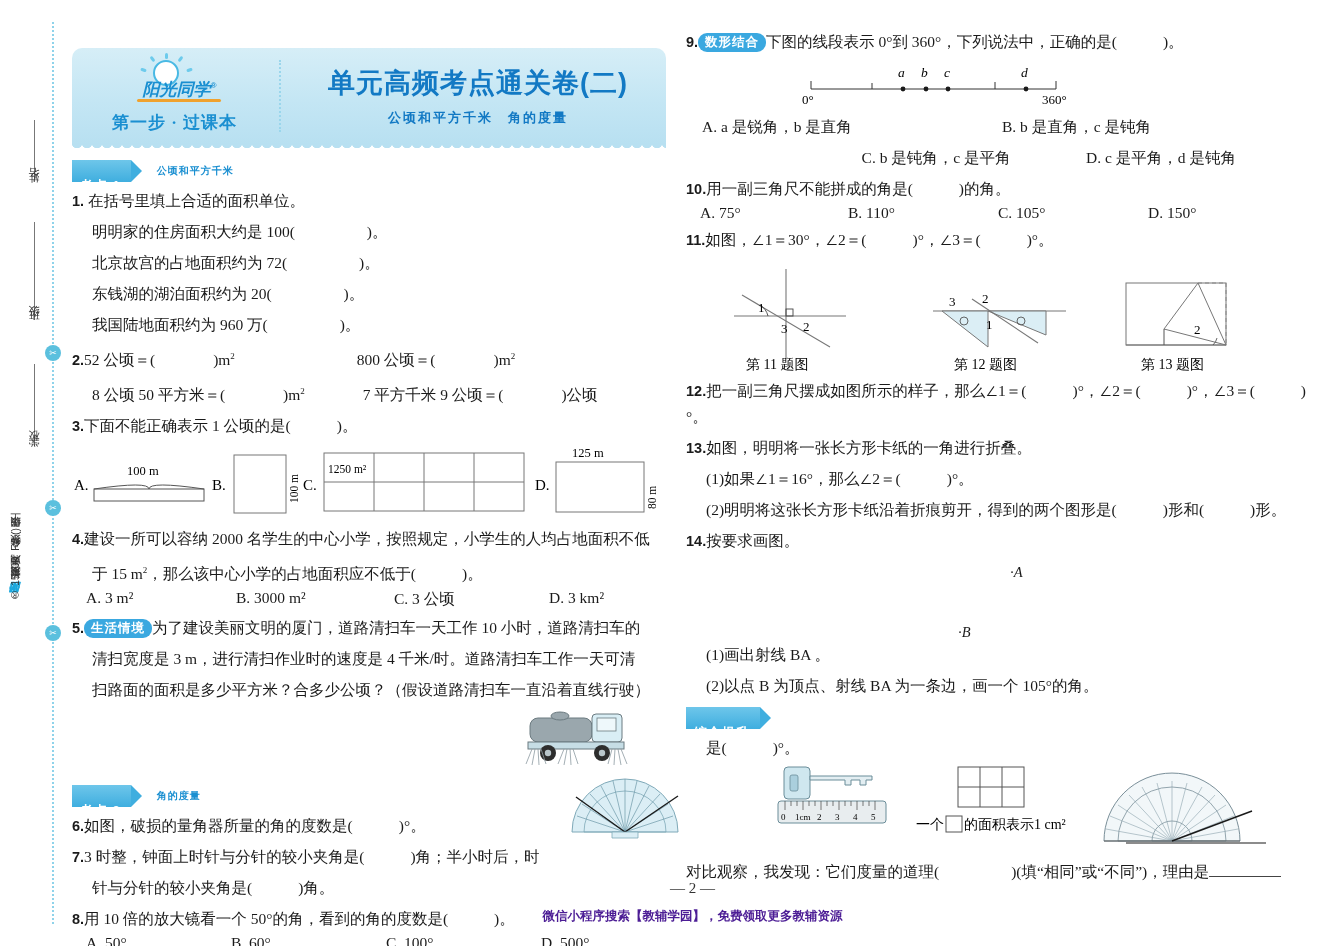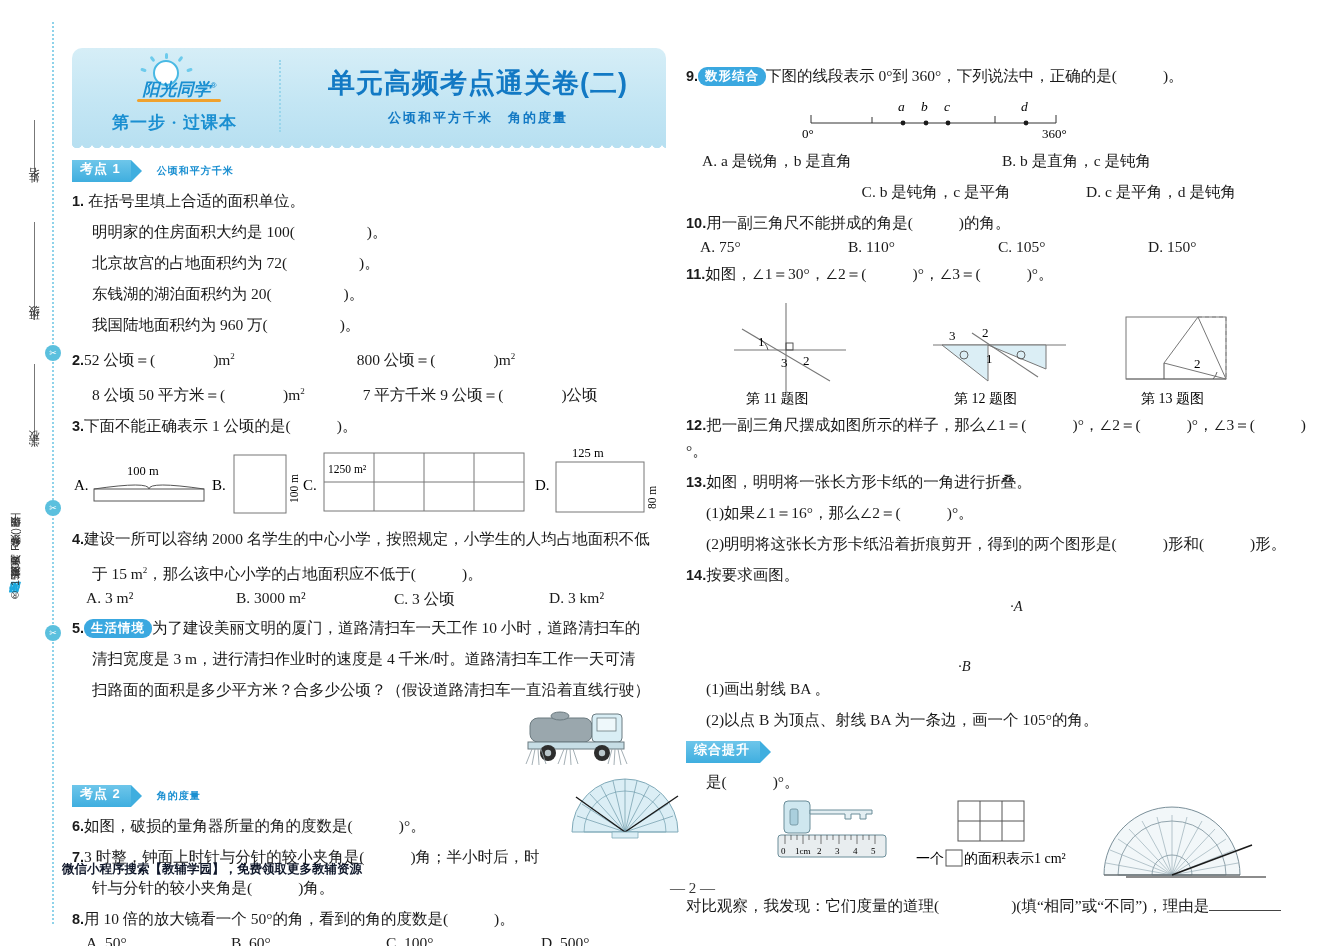--- a/index.html
+++ b/index.html
@@ -105,21 +105,21 @@
     font-family:"Liberation Sans", sans-serif; font-weight:bold;
     font-size:13px; color:#1279c4; letter-spacing:2px;
   }
 
   
   .kaodian-row { display:flex; align-items:center; margin:16px 0 6px 6px; }
   .kaodian-badge{
     position:relative;
     background:linear-gradient(180deg,#6ec6ea,#3faedf);
     color:#ffffff; font-family:"Liberation Sans", sans-serif; font-weight:bold;
-    font-size:13px; padding:1px 10px 3px 8px; height:22px; line-height:16px;
+    font-size:13px; padding:18px 10px 3px 8px; height:22px; line-height:16px;
     letter-spacing:1px;
   }
   .kaodian-badge:after{
     content:""; position:absolute; right:-11px; top:0;
     border-top:11px solid transparent; border-bottom:11px solid transparent;
     border-left:11px solid #3faedf;
   }
   .kaodian-title{
     margin-left:26px; color:#1a8fd1;
     font-family:"Liberation Sans", sans-serif; font-weight:bold; font-size:10px;
@@ -148,22 +148,22 @@
 
   
   .underline-fill{
     display:inline-block; border-bottom:1px solid #444; height:15px;
   }
   .footer-page{
     position:absolute; left:0; right:0; top:880px; text-align:center;
     font-size:15px; color:#333; font-family:"Liberation Serif", serif;
   }
   .footer-note{
-    position:absolute; left:0; right:0; top:861px; 
-    font-size:12.5px; color:#0f172a; font-family:"Liberation Sans", sans-serif; font-weight:bold;
+    position:absolute; left:0; right:0; top:908px; text-align:center;
+    font-size:12.5px; color:#4c1d95; font-family:"Liberation Sans", sans-serif; font-weight:bold;
   }
 </style>
 </head>
 <body>
 
 <div id="margin-col">
   <div class="dotted-spine"></div>
   <div class="spine-scissor" style="top:345px;">✂</div>
   <div class="spine-scissor" style="top:500px;">✂</div>
   <div class="spine-scissor" style="top:625px;">✂</div>
@@ -352,21 +352,21 @@
     <div class="opts">
       <span style="width:145px;">A. 50°</span>
       <span style="width:155px;">B. 60°</span>
       <span style="width:155px;">C. 100°</span>
       <span>D. 500°</span>
     </div>
   </div>
 
   <div class="col" id="col-right">
 
-    <div class="q" style="margin-top:63px;">
+    <div class="q" style="margin-top:29px;">
       <span class="num">9.</span><span class="tag-pill">数形结合</span><span>下图的线段表示 0°到 360°，下列说法中，正确的是(</span><span class="gap-s"></span><span>)。</span>
     </div>
 
     <div class="figrow" style="height:52px; margin-top:2px;">
       <svg width="620" height="52" viewBox="0 0 620 52">
         <line x1="125" y1="32" x2="370" y2="32" stroke="#333" stroke-width="1"></line>
         <line x1="125" y1="24" x2="125" y2="32" stroke="#333" stroke-width="1"></line>
         <line x1="370" y1="24" x2="370" y2="32" stroke="#333" stroke-width="1"></line>
         <line x1="186" y1="26" x2="186" y2="32" stroke="#333" stroke-width="1"></line>
         <line x1="309" y1="25" x2="309" y2="32" stroke="#333" stroke-width="1"></line>

